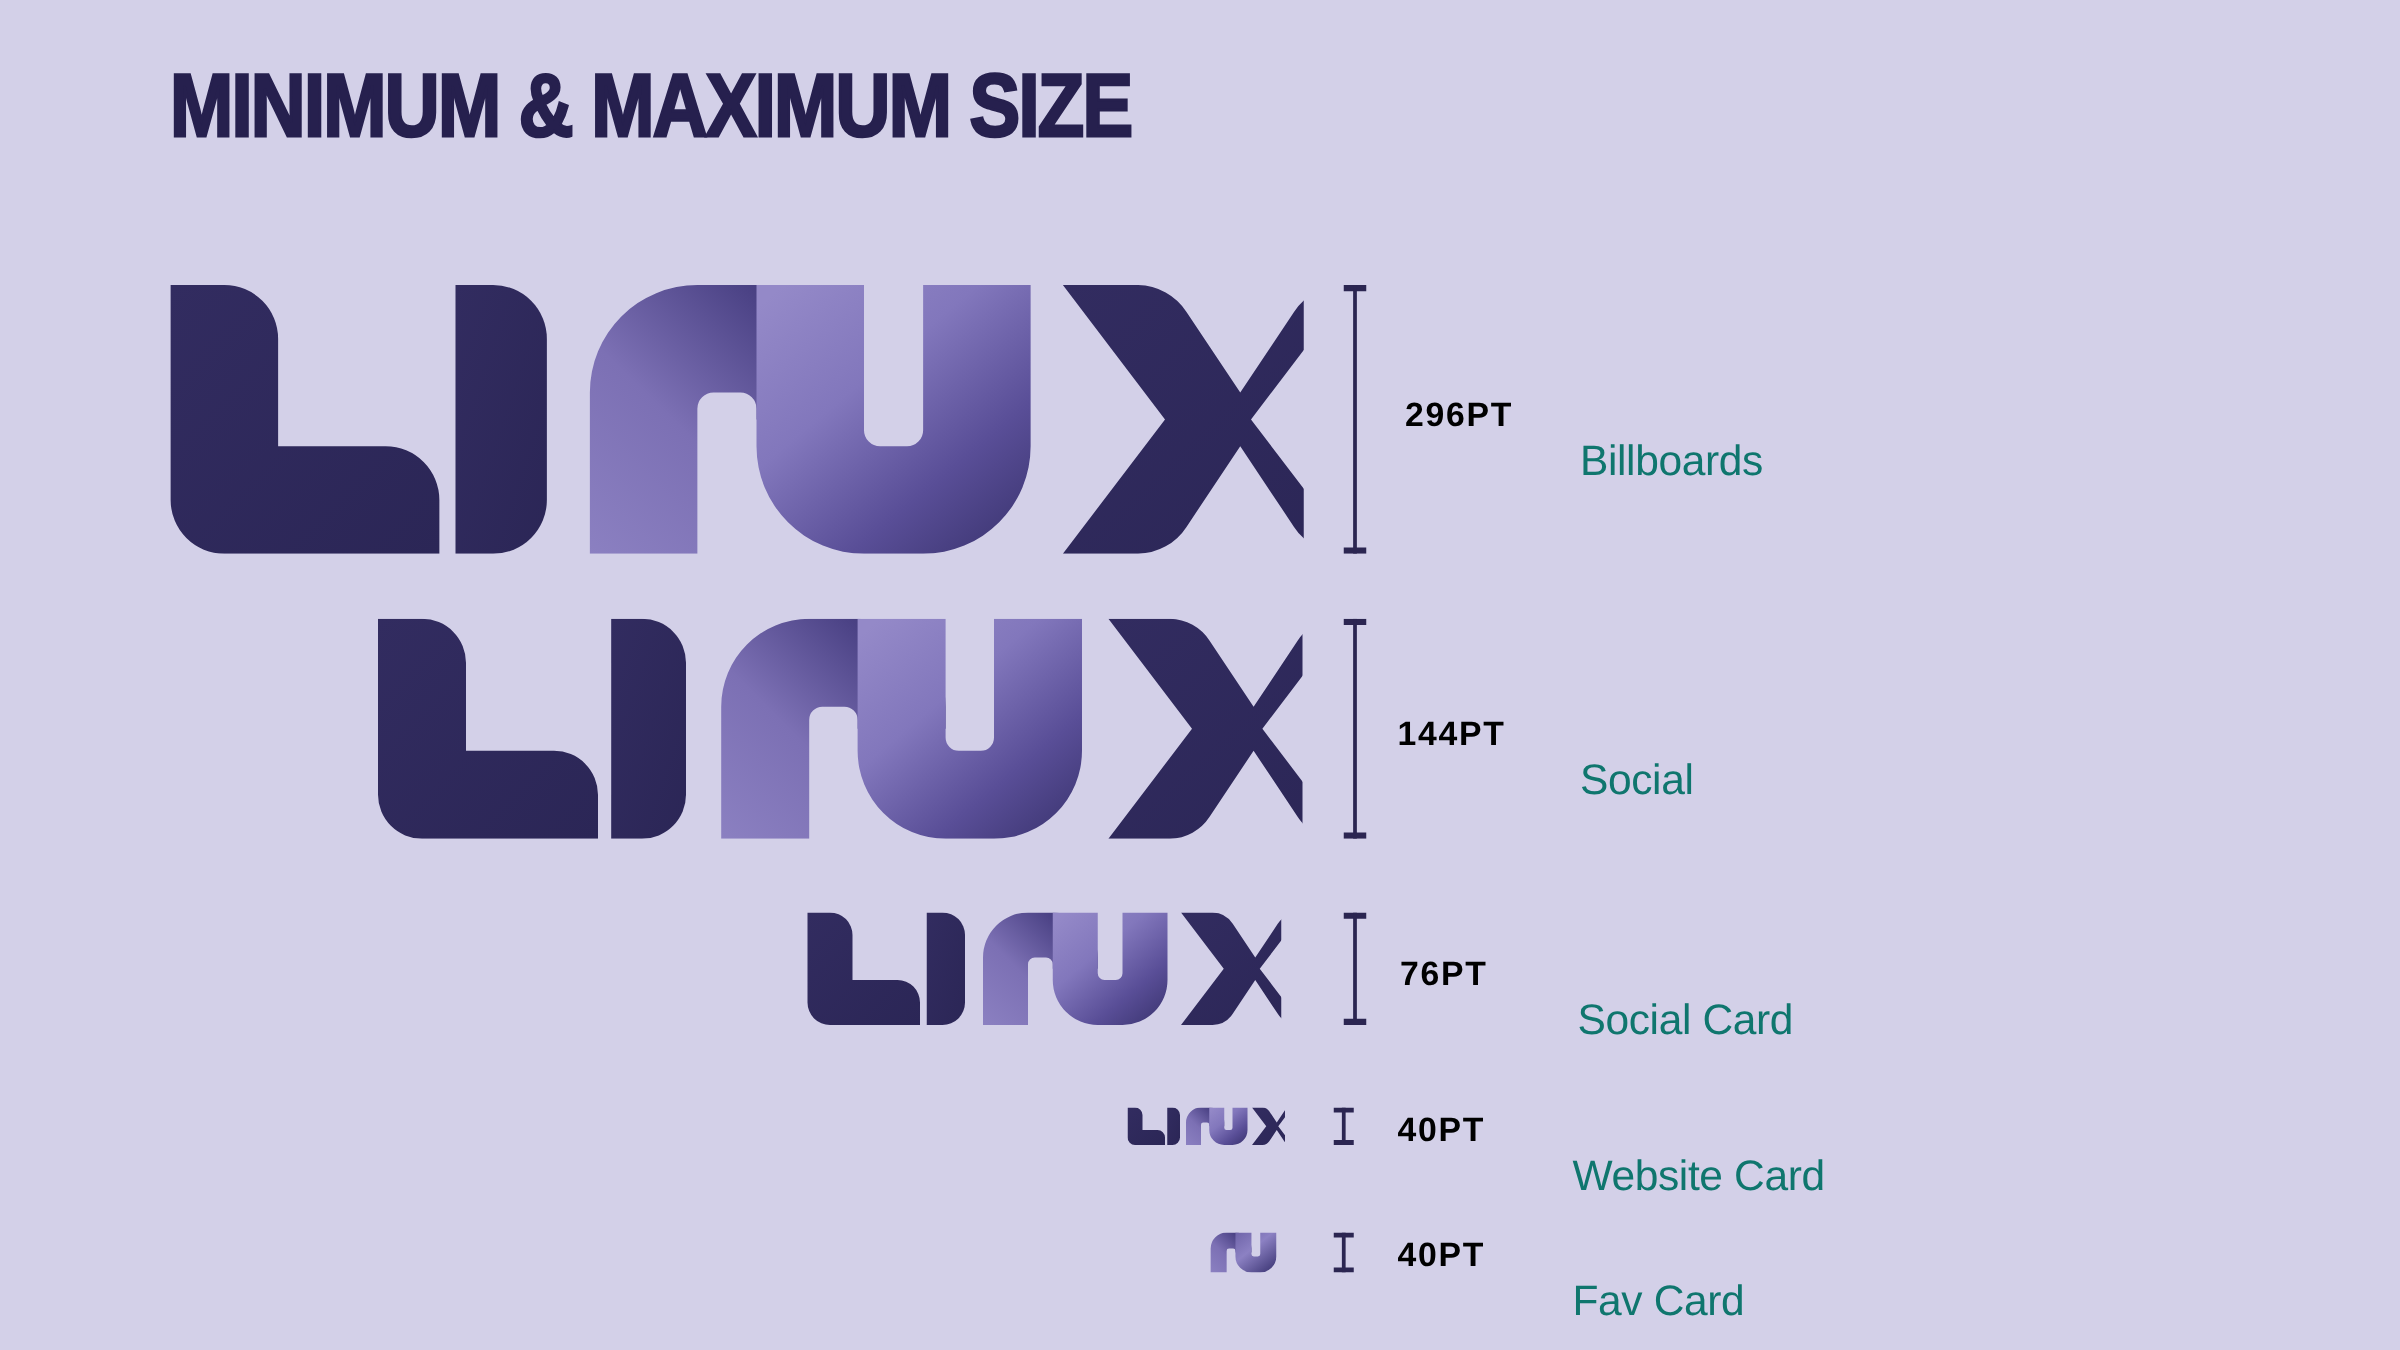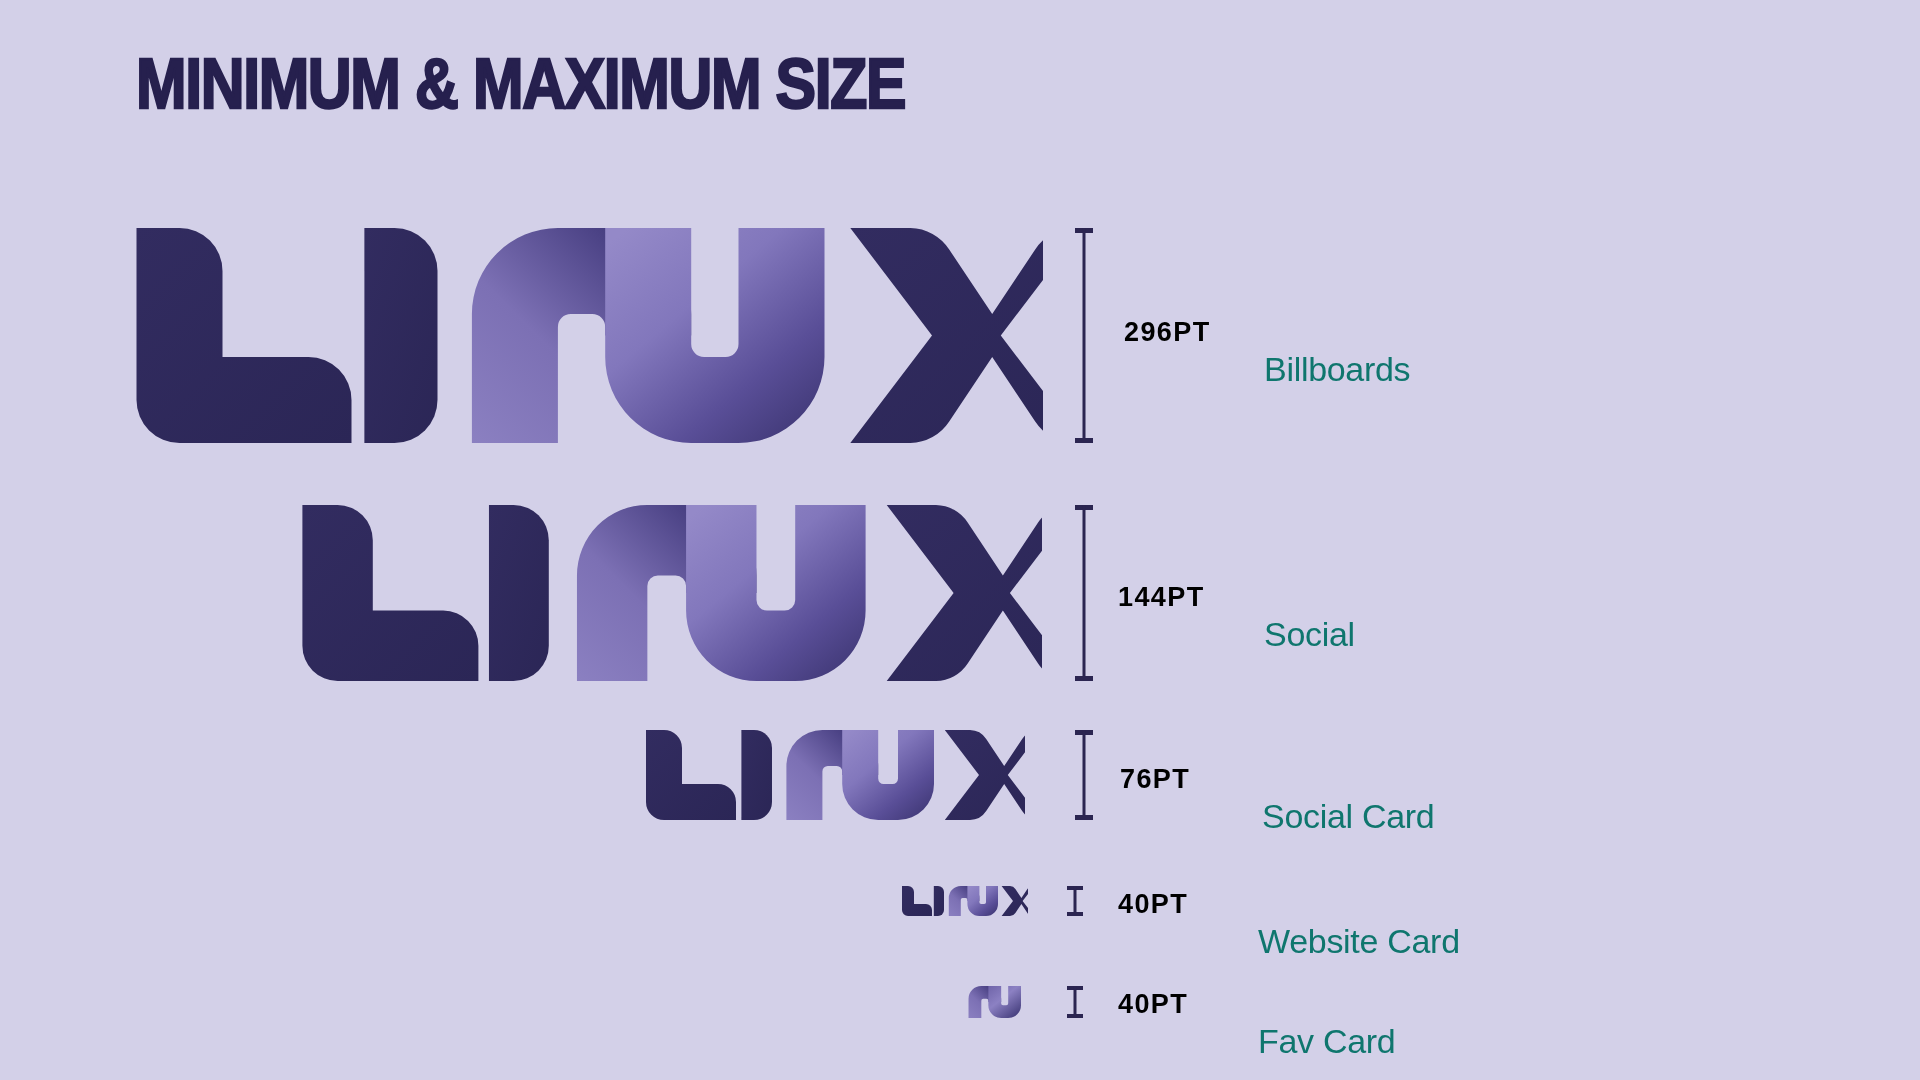--- a/index.html
+++ b/index.html
@@ -79,21 +79,21 @@
     letter-spacing: -0.3px;
     color: #0f766e;
     white-space: nowrap;
     position: absolute;
     top: -25px;
     margin-top: 39px;
   }
 
   
   #row-billboards   { top: 0; height: 1080px; }
-  #row-website      { top: 13px; height: 776px; }
+  #row-website      { top: 3px; height: 776px; }
   #row-social       { top: 0; height: 1037px; }
   #row-card         { top: 0; height: 1080px; }
   #row-favicon      { top: 0; height: 1080px; }
 </style>
 </head>
 <body>
 
 <div class="page-title">MINIMUM &amp; MAXIMUM SIZE</div>
 
 <svg width="0" height="0" style="position:absolute" aria-hidden="true">

